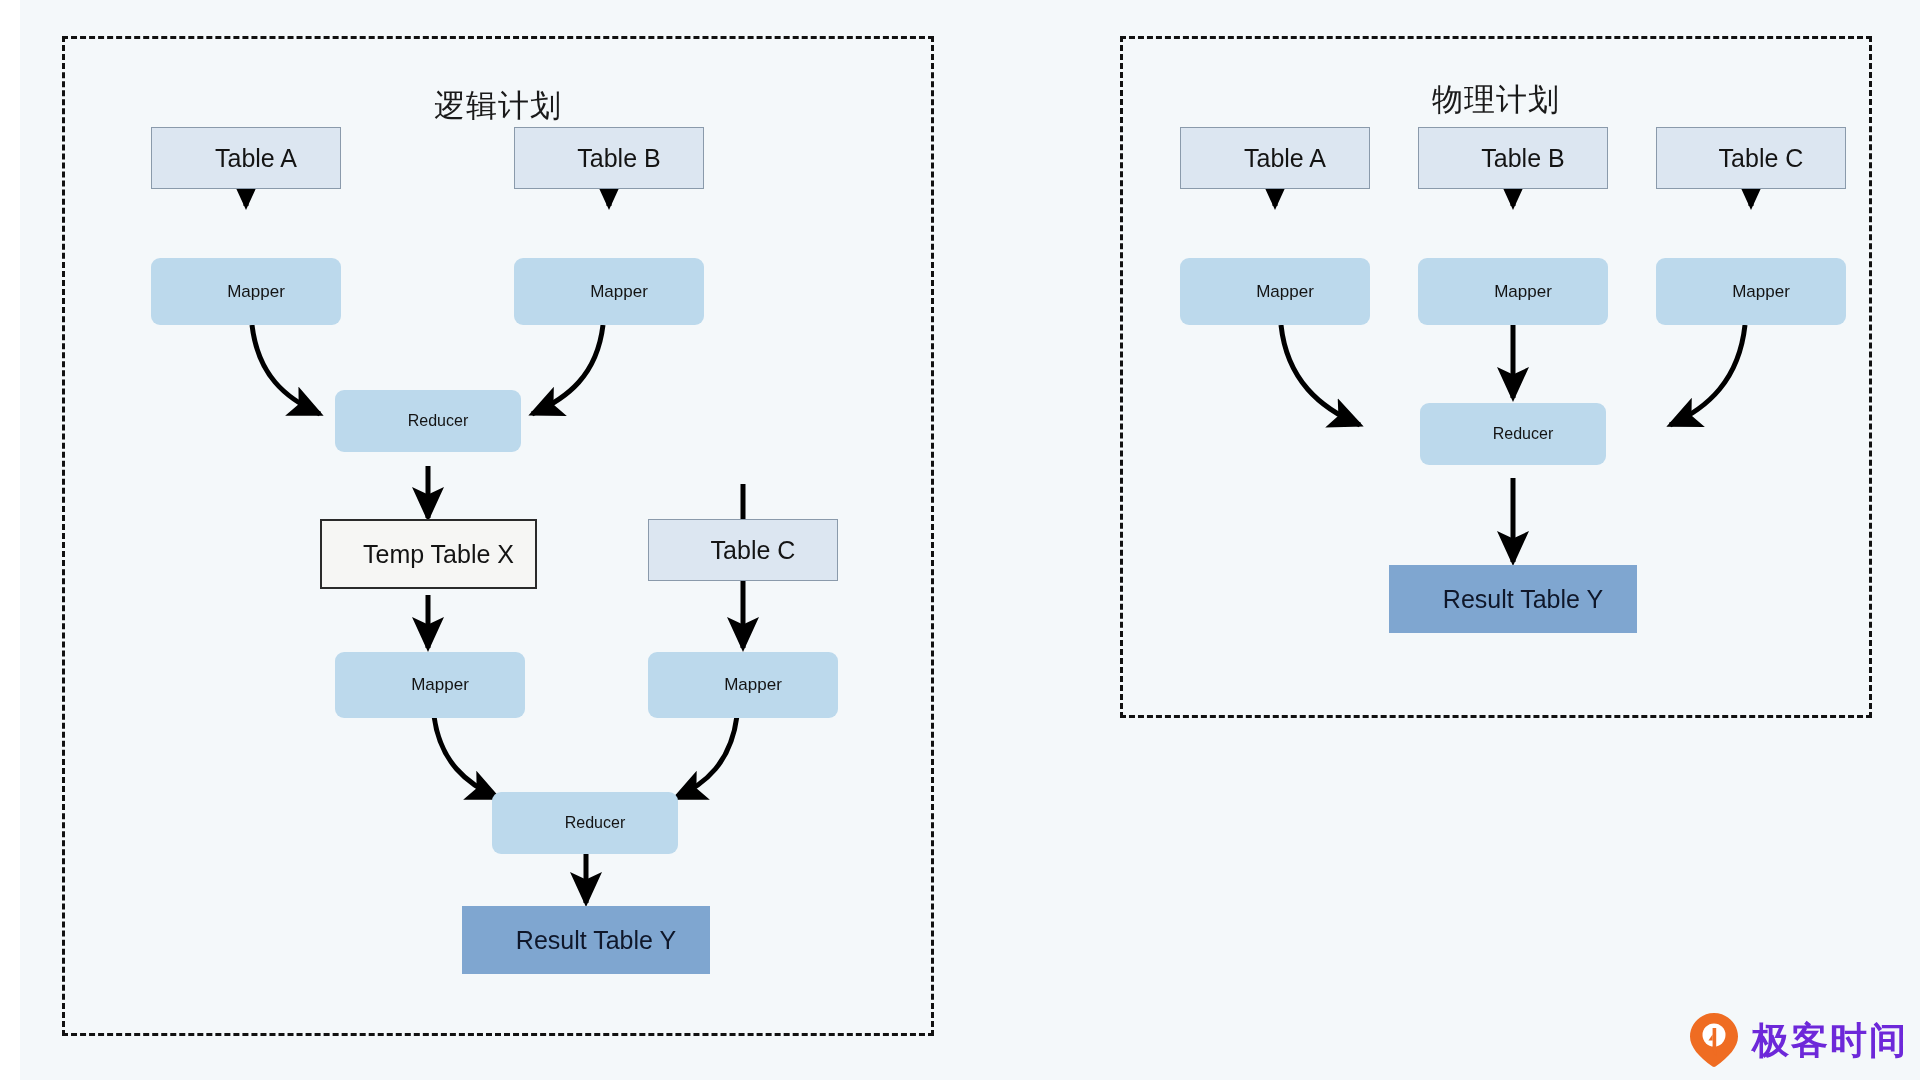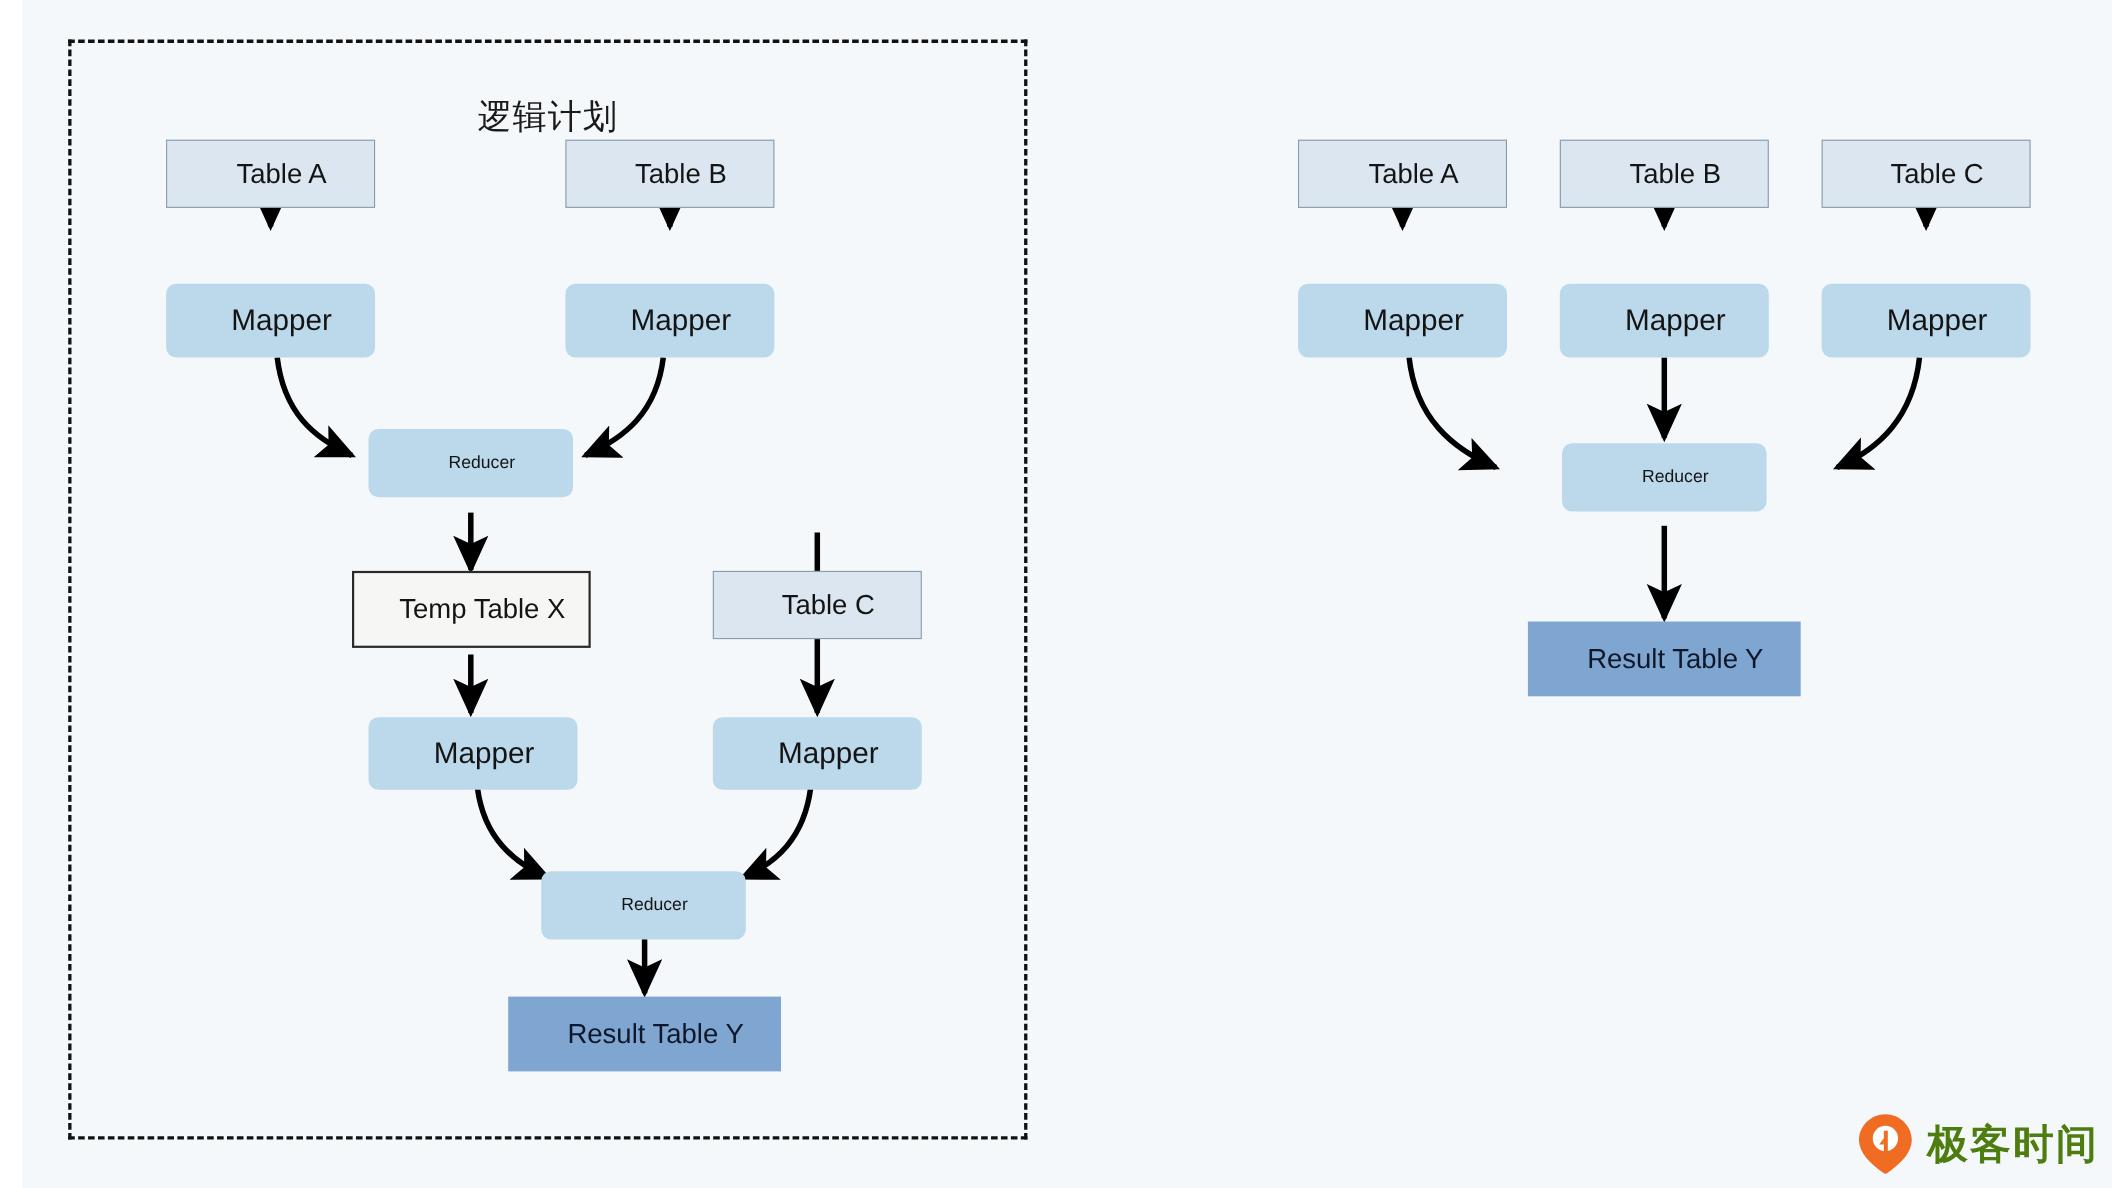--- a/index.html
+++ b/index.html
@@ -57,21 +57,21 @@
   .node-table {
     background: #dce6f1;
     border: 1.5px solid #8a9aab;
     border-radius: 0;
     font-size: 25px;
   }
   .node-mapper, .node-reducer {
     background: #bcd9ec;
     border: none;
     border-radius: 9px;
-    font-size: 27px;
+    font-size: 17px;
   }
   .node-reducer { font-size: 16px; }
   .node-temp {
     background: #f6f6f4;
     border: 2.5px solid #2a2a2a;
     border-radius: 0;
     font-size: 25px;
   }
   .node-result {
     background: #7fa6d0;
@@ -115,21 +115,21 @@
     position: absolute;
     left: 1668px;
     top: 1012px;
     display: flex;
     align-items: center;
     gap: 12px;
   }
   #watermark .wm-text {
     font-size: 37px;
     font-weight: bold;
-    color: #4d7c0f;
+    color: #6d28d9;
     letter-spacing: 2px;
     font-family: "DejaVu Sans", "Liberation Sans", sans-serif;
     line-height: 1;
   }
 </style>
 </head>
 <body>
 
 <div id="canvas">
 
@@ -195,20 +195,23 @@
   <div class="node node-table" style="left:628px;  top:519px; width:190px; height:62px;">Table C</div>
 
   <div class="node node-mapper" style="left:315px; top:652px; width:190px; height:66px;">Mapper</div>
   <div class="node node-mapper" style="left:628px; top:652px; width:190px; height:66px;">Mapper</div>
 
   <div class="node node-reducer" style="left:472px; top:792px; width:186px; height:62px;">Reducer</div>
 
   <div class="node node-result" style="left:442px; top:906px; width:248px; height:68px;">Result Table Y</div>
 
 
+  <div class="panel" id="panel-physical">
+    <div class="panel-title">物理计划</div>
+  </div>
 
   <div class="node node-table" style="left:1160px; top:127px; width:190px; height:62px;">Table A</div>
   <div class="node node-table" style="left:1398px; top:127px; width:190px; height:62px;">Table B</div>
   <div class="node node-table" style="left:1636px; top:127px; width:190px; height:62px;">Table C</div>
 
   <div class="node node-mapper" style="left:1160px; top:258px; width:190px; height:67px;">Mapper</div>
   <div class="node node-mapper" style="left:1398px; top:258px; width:190px; height:67px;">Mapper</div>
   <div class="node node-mapper" style="left:1636px; top:258px; width:190px; height:67px;">Mapper</div>
 
   <div class="node node-reducer" style="left:1400px; top:403px; width:186px; height:62px;">Reducer</div>

